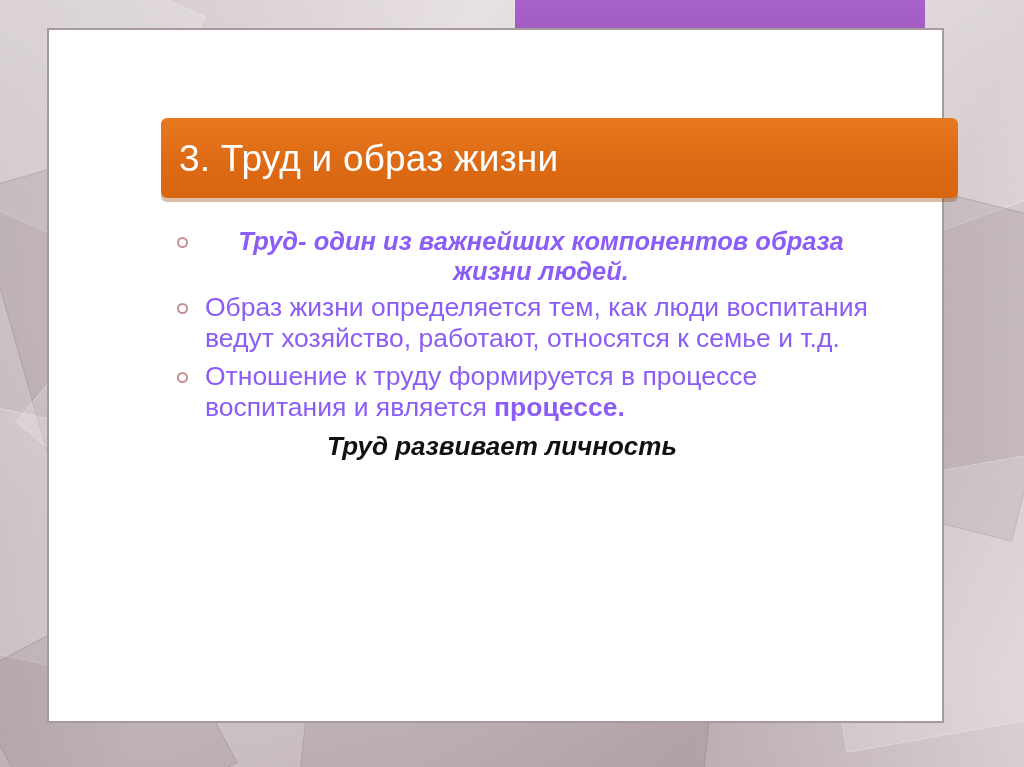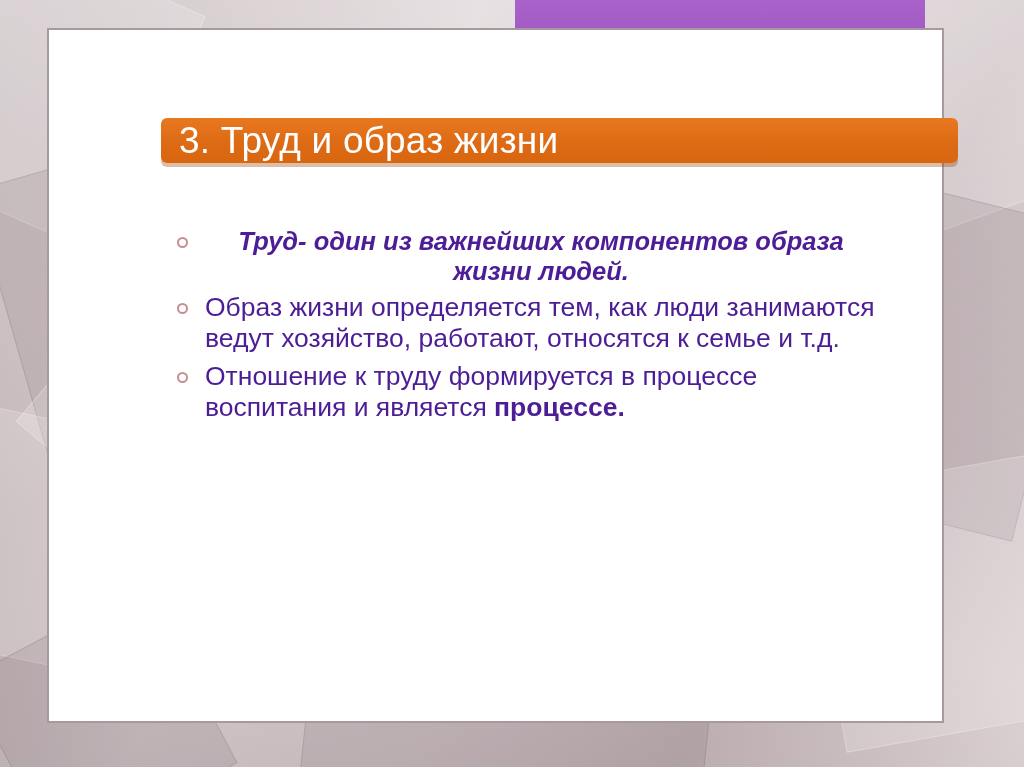--- a/index.html
+++ b/index.html
@@ -81,21 +81,21 @@
     border: 2px solid #a7999c;
     box-sizing: border-box;
   }
 
   
   .title-banner {
     position: absolute;
     left: 112px;
     top: 88px;
     width: 797px;
-    height: 45px;
+    height: 80px;
     background: #e2711d;
     background: linear-gradient(180deg, #e8791f 0%, #dd6a14 55%, #d9650f 100%);
     border-radius: 6px 6px 6px 6px;
     box-shadow: 0 4px 0 rgba(150,70,10,0.35);
     display: flex;
     align-items: center;
   }
   .title-text {
     color: #ffffff;
     font-size: 37px;
@@ -131,21 +131,21 @@
     width: 11px;
     height: 11px;
     border: 2.5px solid #c58f91;
     border-radius: 50%;
     box-sizing: border-box;
   }
   .bullet-text {
     flex: 1 1 auto;
     font-size: 26.5px;
     line-height: 1.18;
-    color: #4c1d95;
+    color: #8b5cf6;
   }
   .bullet-text.b-bold-italic {
     font-weight: bold;
     font-style: italic;
     text-align: center;
     font-size: 25.5px;
   }
   .bullet-text .strong {
     font-weight: bold;
   }
@@ -185,25 +185,26 @@
 
     <div class="body">
 
       <div class="bullet-row">
         <div class="bullet-marker"><span class="ring"></span></div>
         <div class="bullet-text b-bold-italic">Труд- один из важнейших компонентов образа жизни людей.</div>
       </div>
 
       <div class="bullet-row">
         <div class="bullet-marker"><span class="ring"></span></div>
-        <div class="bullet-text">Образ жизни определяется тем, как люди занимаются ведут хозяйство, работают, относятся к семье и т.д.</div>
+        <div class="bullet-text">Образ жизни определяется тем, как люди воспитания ведут хозяйство, работают, относятся к семье и т.д.</div>
       </div>
 
 
       <div class="bullet-row">
         <div class="bullet-marker"><span class="ring"></span></div>
         <div class="bullet-text"><span>Отношение к труду формируется в процессе воспитания и является </span><span class="strong">процессе.</span></div>
       </div>
 
+      <div class="closing">Труд развивает личность</div>
 
     </div>
   </div>
 </div>
 
 </body></html>

